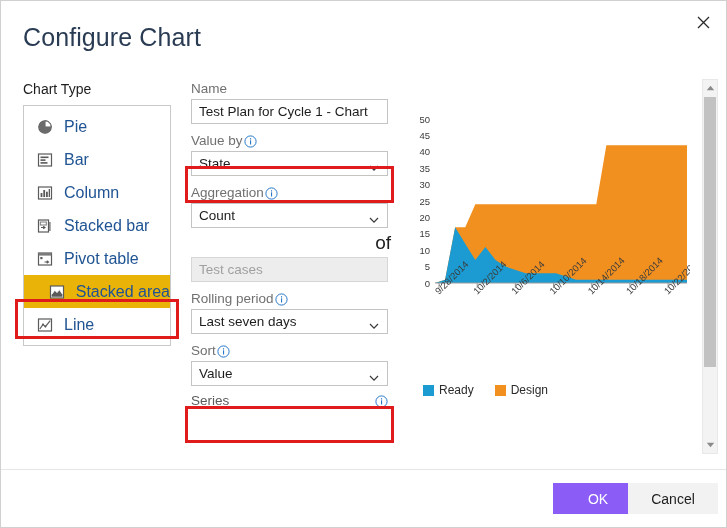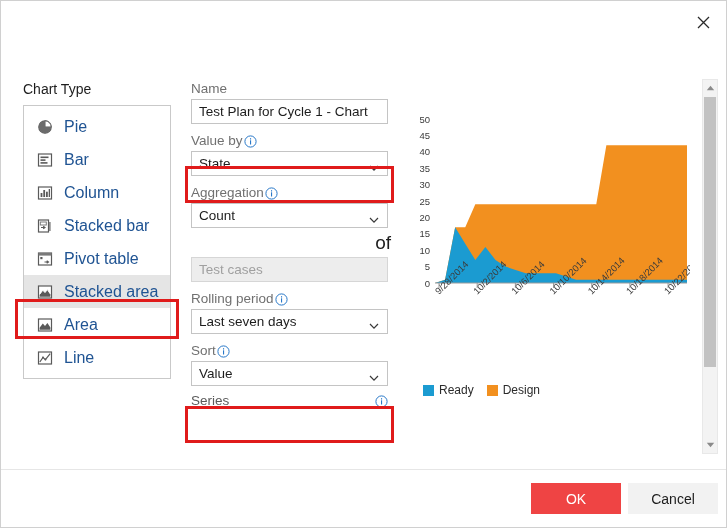--- a/index.html
+++ b/index.html
@@ -93,21 +93,22 @@
     cursor: pointer;
     box-sizing: border-box;
   }
   .type-item .ti-label {
     font-size: 16px;
     color: #205493;
     margin-left: 11px;
     white-space: nowrap;
   }
   .type-item.selected {
-    background: #e5e5e5;
+    background: #eab308;
+    justify-content: flex-end;
   }
   .type-icon {
     width: 16px;
     height: 16px;
     flex: 0 0 16px;
     display: block;
   }
 
   
   .redbox {
@@ -205,21 +206,21 @@
     width: 285px;
     height: 300px;
   }
   .chart-svg { display: block; }
   .legend {
     position: absolute;
     left: 18px;
     top: 272px;
     display: flex;
     align-items: center;
-    gap: 13px;
+    gap: 21px;
   }
   .legend-entry {
     display: flex;
     align-items: center;
     font-size: 12px;
     color: #2b2b2b;
   }
   .legend-swatch {
     width: 11px;
     height: 11px;
@@ -275,23 +276,23 @@
     height: 31px;
     font-size: 14px;
     display: flex;
     align-items: center;
     justify-content: center;
     cursor: pointer;
     box-sizing: border-box;
     font-family: "Liberation Sans", sans-serif;
   }
   .btn-ok {
-    left: 530px;
+    left: 552px;
     width: 90px;
-    background: #ef4444;
+    background: #8b5cf6;
     color: #ffffff;
     border: none;
   }
   .btn-cancel {
     left: 627px;
     width: 90px;
     background: #f2f2f2;
     color: #1d1d1d;
     border: none;
   }
@@ -300,20 +301,21 @@
 <body>
 
 <div id="app">
 
   <div class="close-btn">
     <svg width="13" height="13" viewBox="0 0 13 13" aria-hidden="true">
       <path d="M1 1 L12 12 M12 1 L1 12" stroke="#2b2b2b" stroke-width="1.3" fill="none"></path>
     </svg>
   </div>
 
+  <div class="dialog-title">Configure Chart</div>
 
   <div class="left-col">
     <div class="chart-type-heading">Chart Type</div>
 
     <div class="type-list">
 
       <div class="type-item">
         <span class="type-icon">
           <svg viewBox="0 0 16 16" width="16" height="16">
             <circle cx="8" cy="8" r="6.2" fill="#fff" stroke="#5a5a5a" stroke-width="1.2"></circle>
@@ -377,29 +379,20 @@
         <span class="type-icon">
           <svg viewBox="0 0 16 16" width="16" height="16">
             <rect x="1.5" y="2" width="13" height="12" fill="#fff" stroke="#5a5a5a" stroke-width="1.2"></rect>
             <path d="M2.6 12.8 L2.6 10.4 L5.8 6.2 L8 8.6 L10.4 5.6 L13.4 10 L13.4 12.8 Z" fill="#5a5a5a"></path>
             <path d="M2.6 10.4 L5.8 6.2 L8 8.6 L10.4 5.6 L13.4 10" fill="none" stroke="#ffffff" stroke-width="1"></path>
           </svg>
         </span>
         <span class="ti-label">Stacked area</span>
       </div>
 
-      <div class="type-item">
-        <span class="type-icon">
-          <svg viewBox="0 0 16 16" width="16" height="16">
-            <rect x="1.5" y="2" width="13" height="12" fill="#fff" stroke="#5a5a5a" stroke-width="1.2"></rect>
-            <path d="M2.6 12.8 L2.6 10.8 L5.8 6.6 L8 9 L10.4 6 L13.4 10.4 L13.4 12.8 Z" fill="#5a5a5a"></path>
-          </svg>
-        </span>
-        <span class="ti-label">Area</span>
-      </div>
 
       <div class="type-item">
         <span class="type-icon">
           <svg viewBox="0 0 16 16" width="16" height="16">
             <rect x="1.5" y="2" width="13" height="12" fill="#fff" stroke="#5a5a5a" stroke-width="1.2"></rect>
             <path d="M2.8 12 L6 7.4 L8.4 9.6 L13.2 3.6" fill="none" stroke="#5a5a5a" stroke-width="1.2"></path>
             <circle cx="6" cy="7.4" r="1" fill="#5a5a5a"></circle>
             <circle cx="8.4" cy="9.6" r="1" fill="#5a5a5a"></circle>
           </svg>
         </span>

